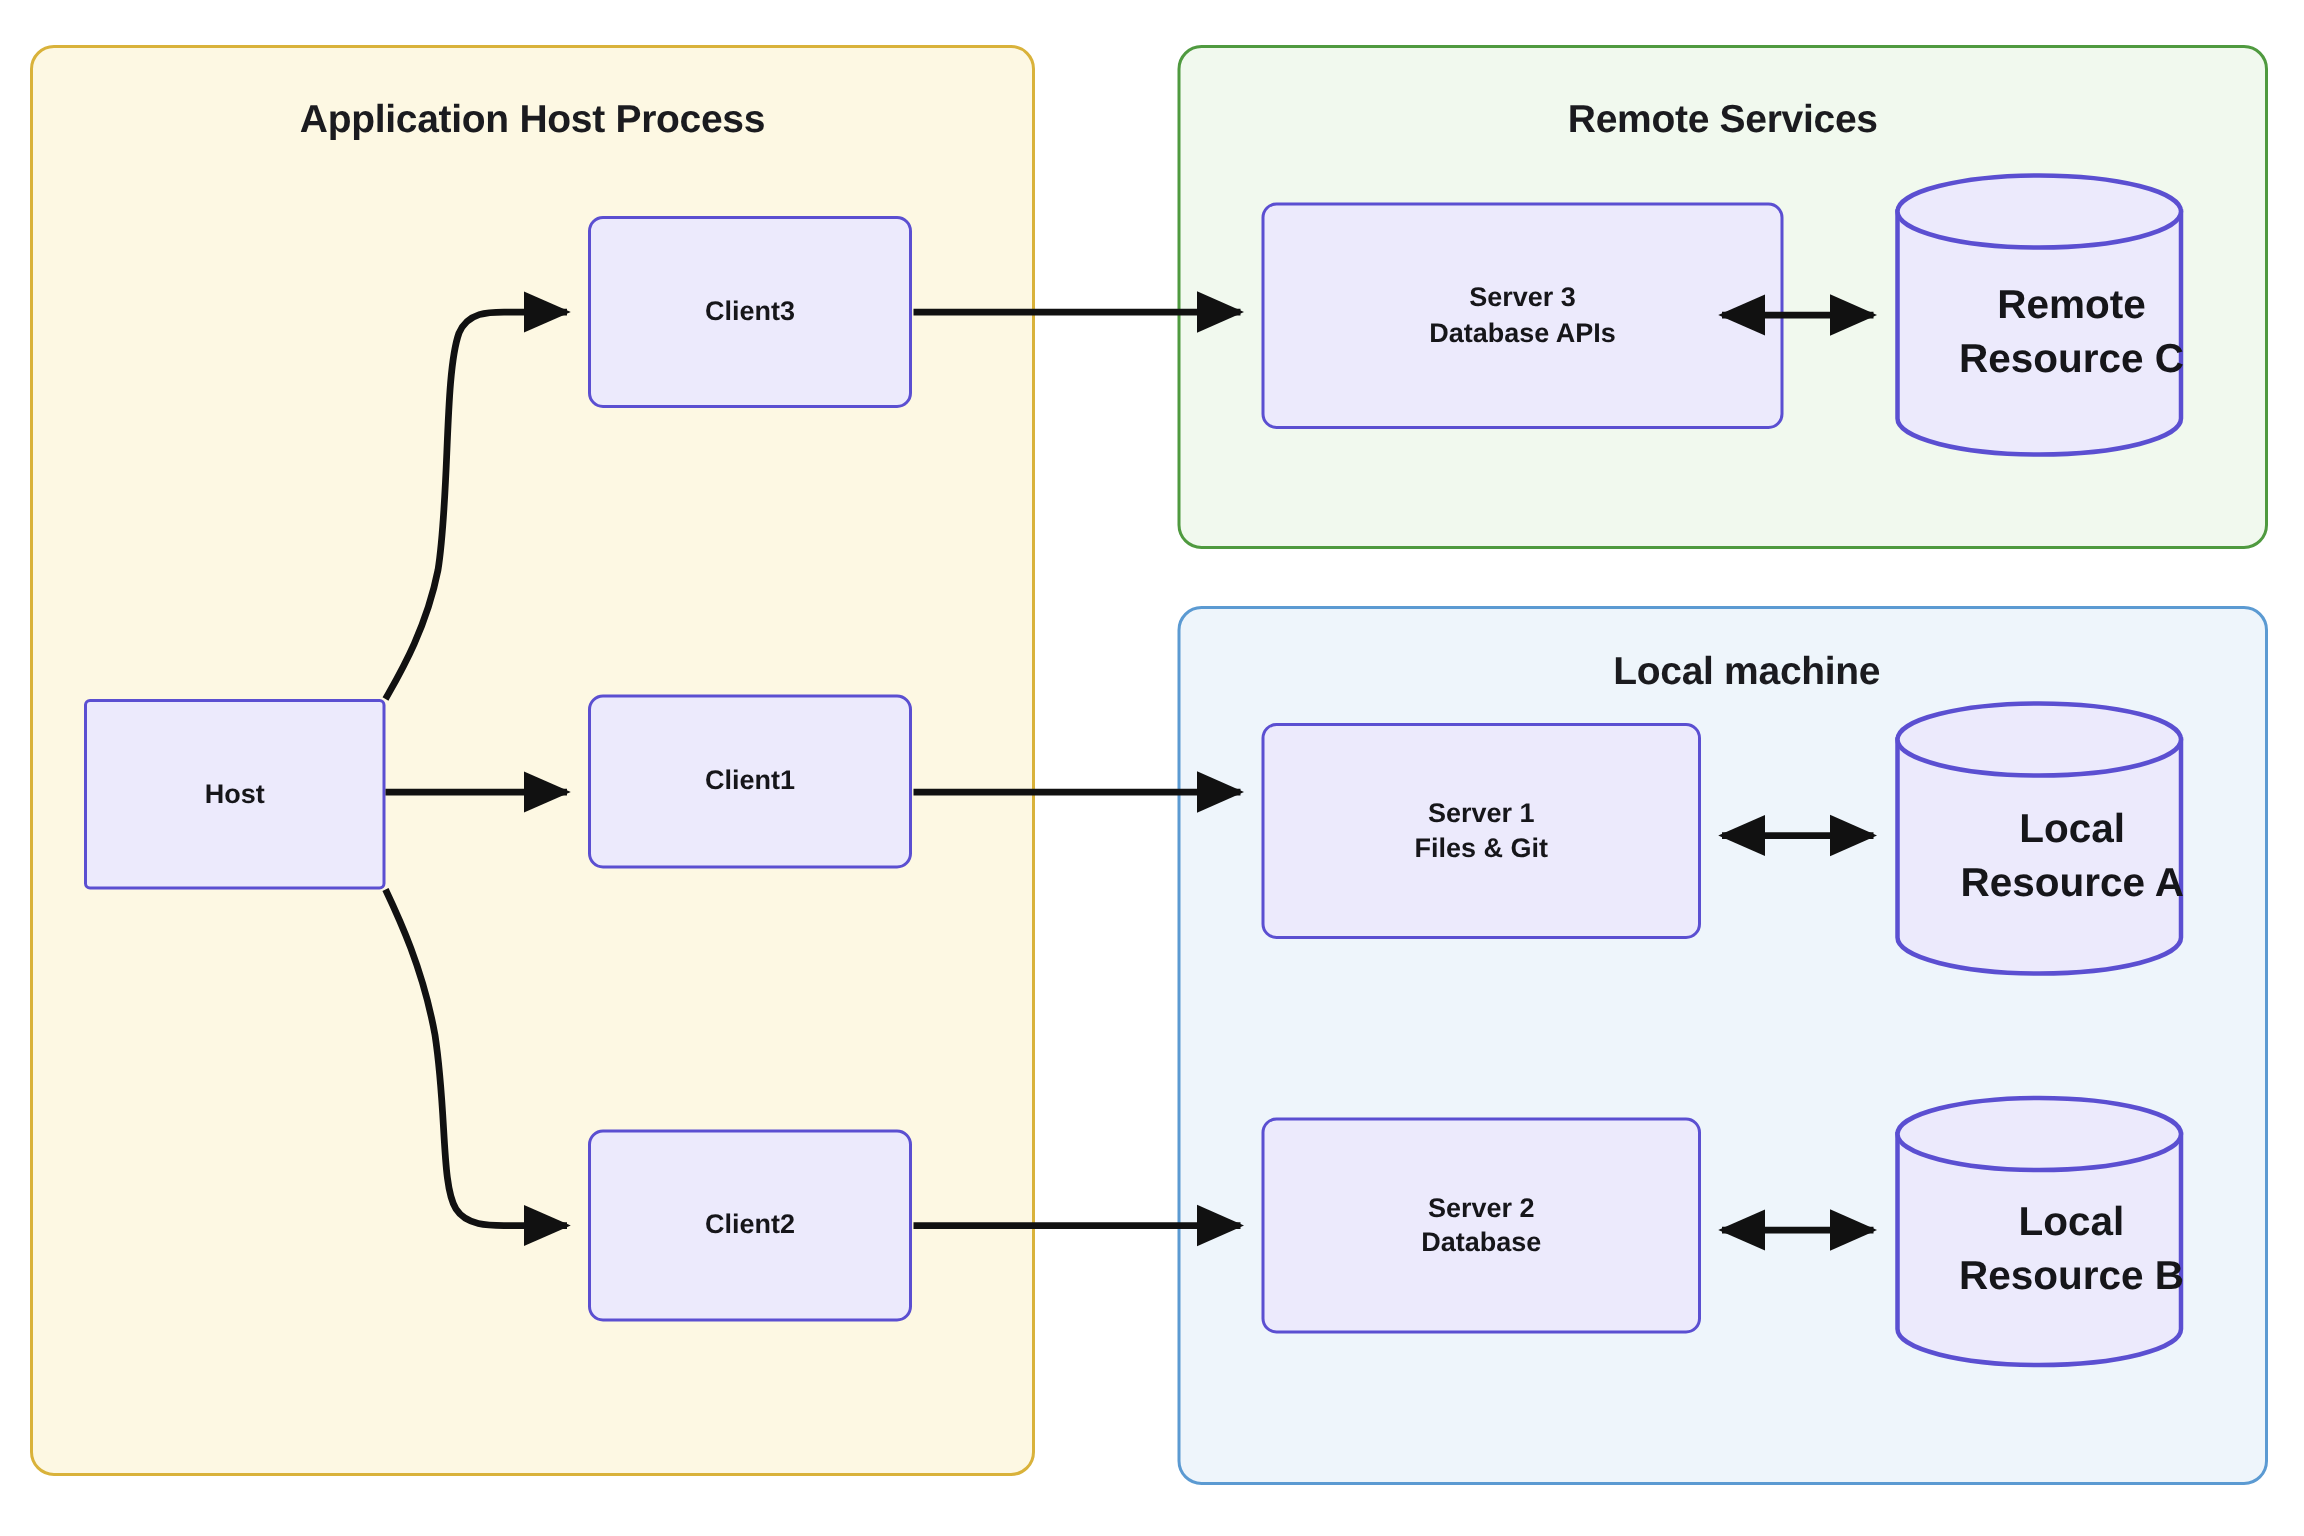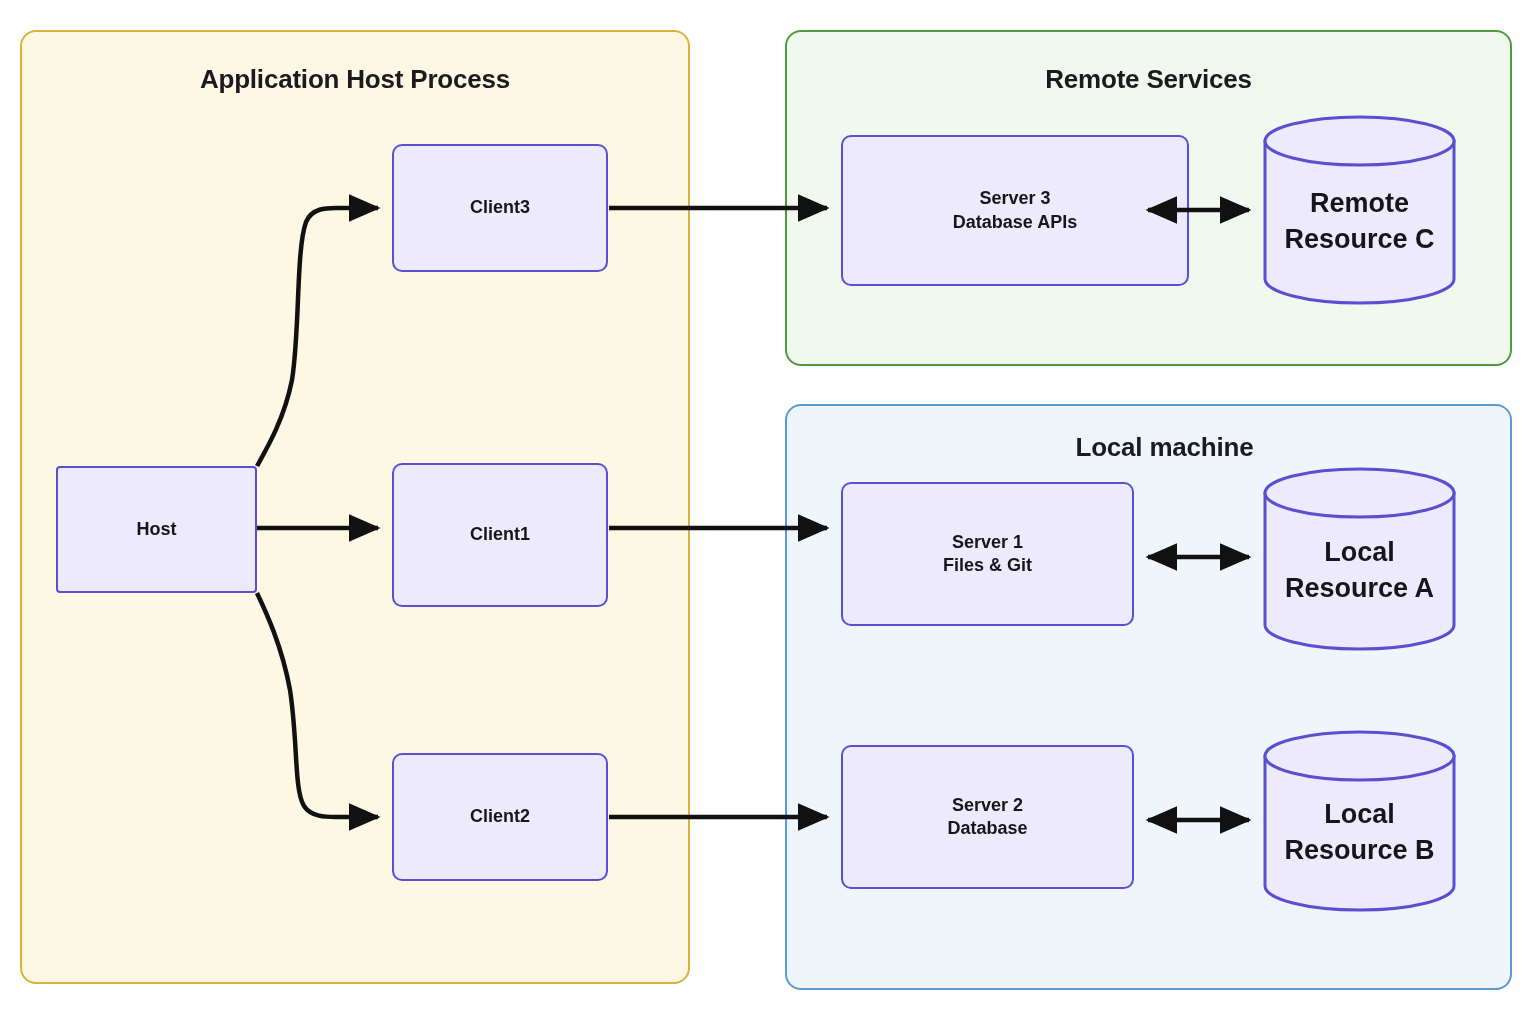--- a/index.html
+++ b/index.html
@@ -73,33 +73,33 @@
     font-size: 18px;
     font-weight: bold;
     line-height: 1.28;
     text-align: center;
   }
   .node.square { border-radius: 4px; }
   .node .line2 { display: block; }
 
   #node-host    { left: 56px;  top: 466px; width: 201px; height: 127px; }
   #node-client3 { left: 392px; top: 144px; width: 216px; height: 128px; }
-  #node-client1 { left: 392px; top: 463px; width: 216px; height: 144px; }
+  #node-client1 { left: 392px; top: 463px; width: 216px; height: 116px; }
   #node-client2 { left: 392px; top: 753px; width: 216px; height: 128px; }
 
   #node-server3 { left: 841px; top: 135px; width: 348px; height: 151px; }
   #node-server1 { left: 841px; top: 482px; width: 293px; height: 144px; }
   #node-server2 { left: 841px; top: 745px; width: 293px; height: 144px; text-align: right; }
 
   
   .cylinder {
     position: absolute;
     display: flex;
     align-items: center;
-    justify-content: center;
+    justify-content: flex-end;
   }
   .cylinder svg {
     position: absolute;
     left: 0; top: 0;
     width: 100%; height: 100%;
     overflow: visible;
   }
   .cylinder .cyl-label {
     position: relative;
     z-index: 2;

